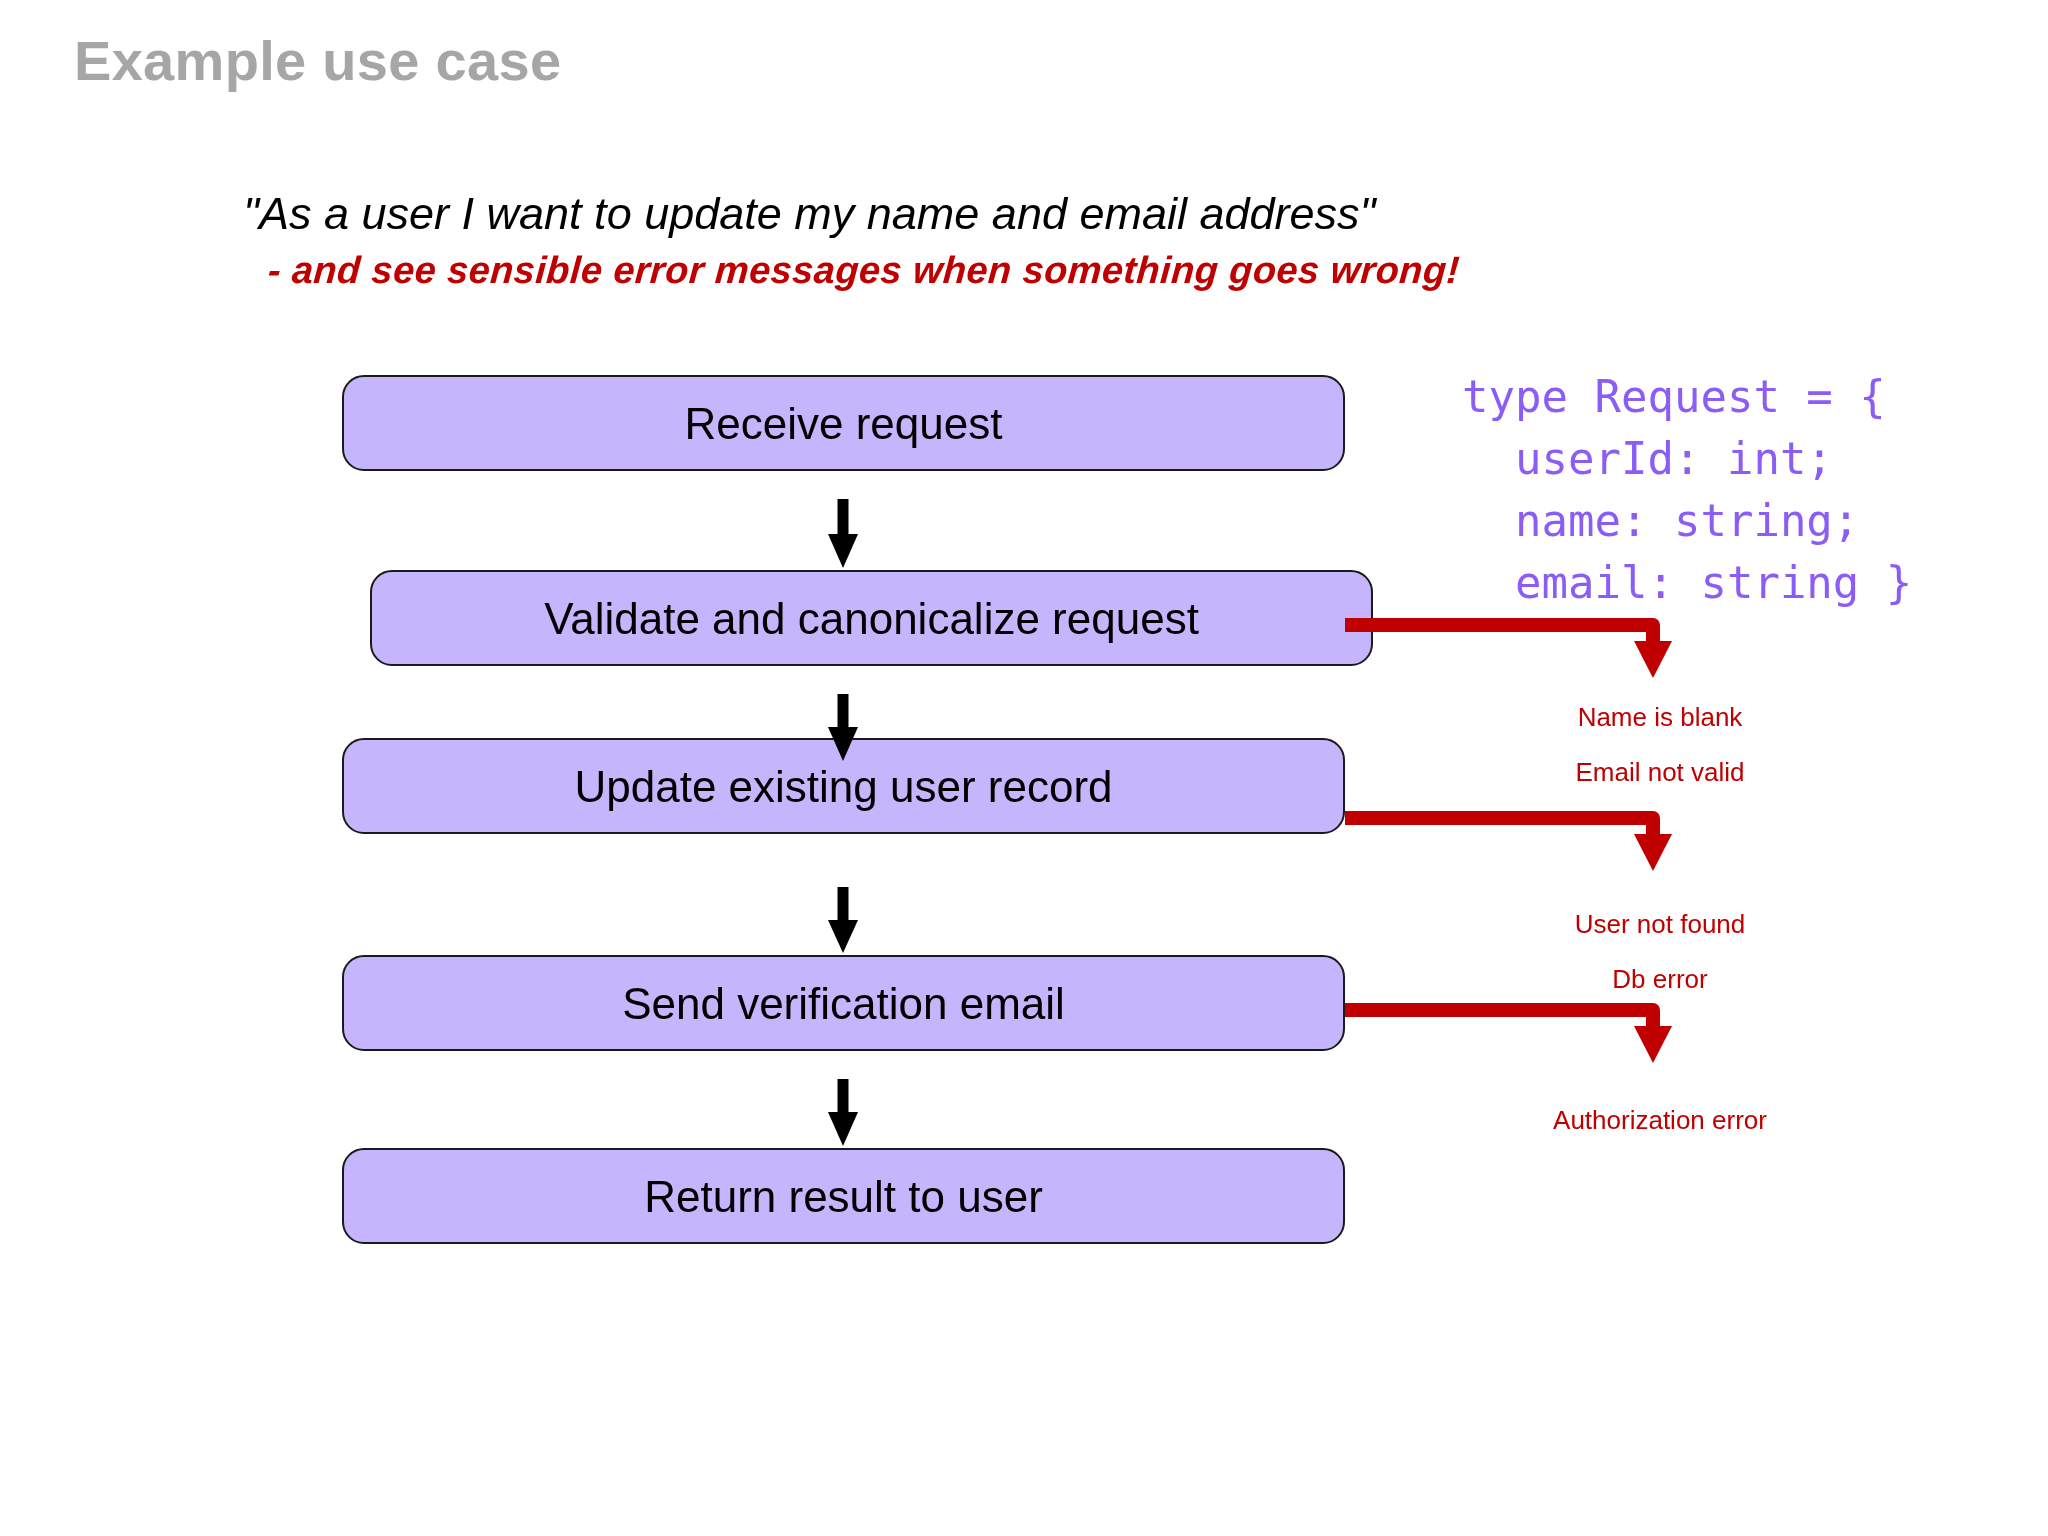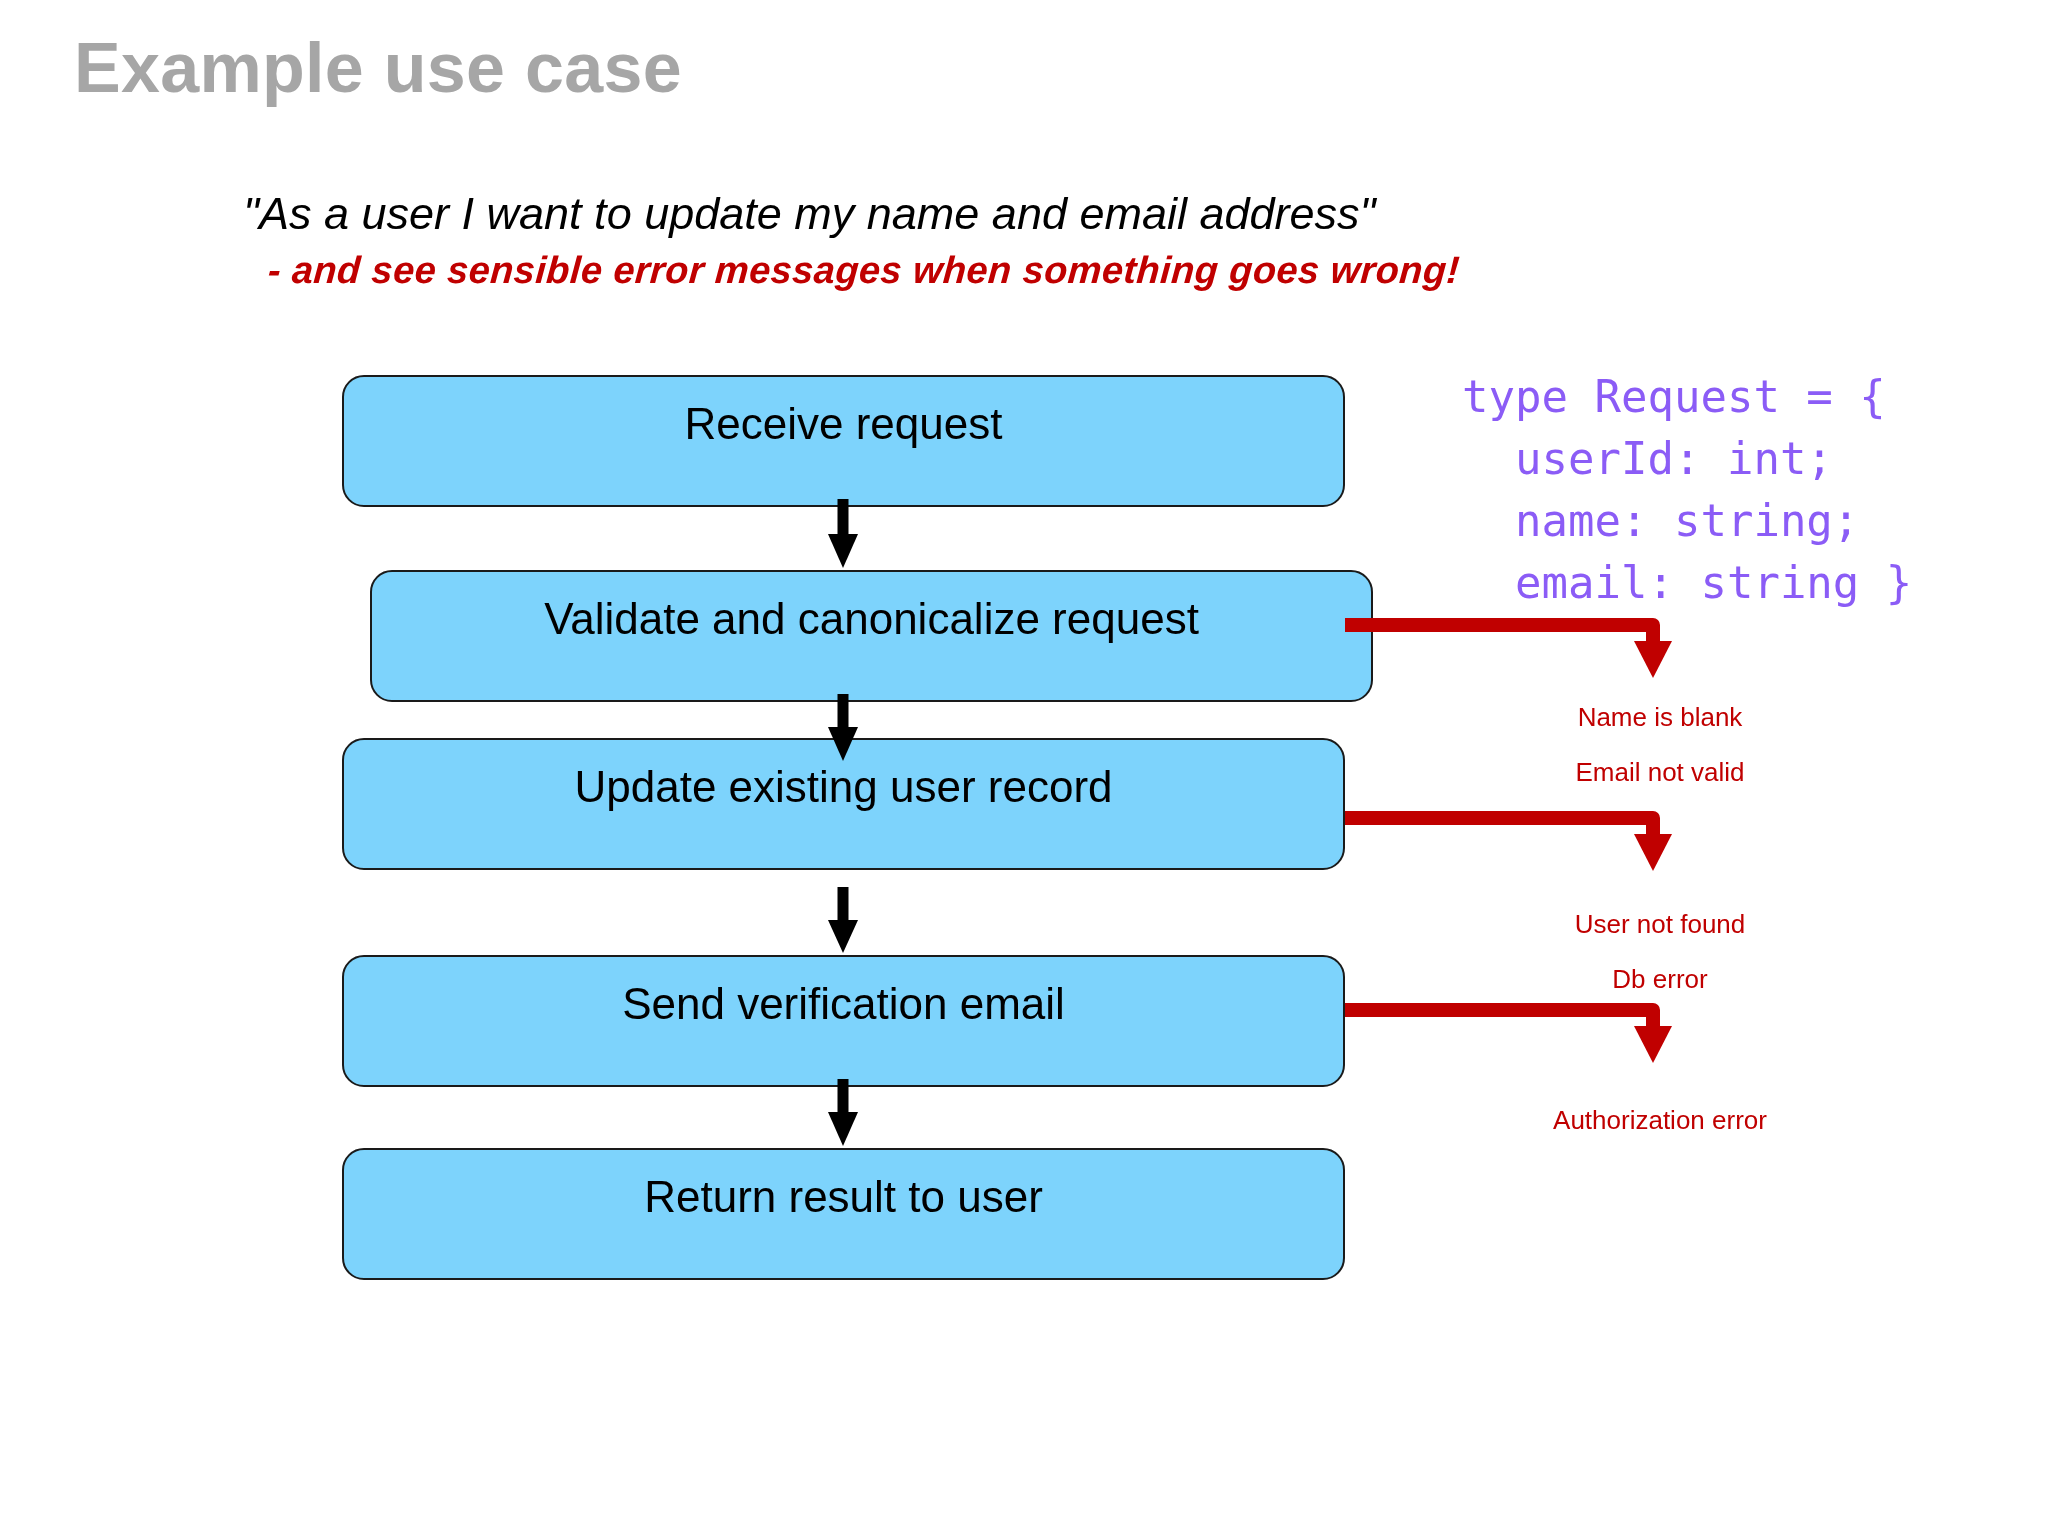--- a/index.html
+++ b/index.html
@@ -13,21 +13,21 @@
     position: relative;
     overflow: hidden;
     font-family: "Liberation Sans", sans-serif;
   }
 
   
   #slide-title {
     position: absolute;
     left: 74px;
     top: 28px;
-    font-size: 70px;
+    font-size: 56px;
     font-weight: bold;
     color: #a6a6a6;
     letter-spacing: 0.3px;
     white-space: nowrap;
   }
 
   
   #user-story-quote {
     position: absolute;
     left: 243px;
@@ -61,25 +61,25 @@
     line-height: 62px;
     color: #8b5cf6;
     white-space: pre;
   }
 
   
   .flow-box {
     position: absolute;
     left: 342px;
     width: 1003px;
-    height: 132px;
+    height: 96px;
     box-sizing: border-box;
     border: 2px solid #1a1a1a;
     border-radius: 22px;
-    background: #7dd3fc;
+    background: #c4b5fd;
   }
   .flow-box-label {
     position: absolute;
     left: 0;
     right: 0;
     top: 22px;
     text-align: center;
     font-size: 44px;
     color: #000000;
     white-space: nowrap;

